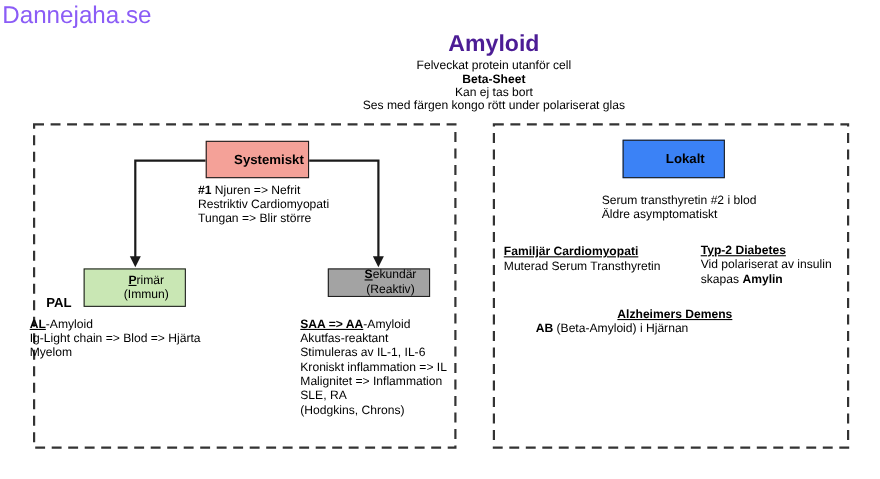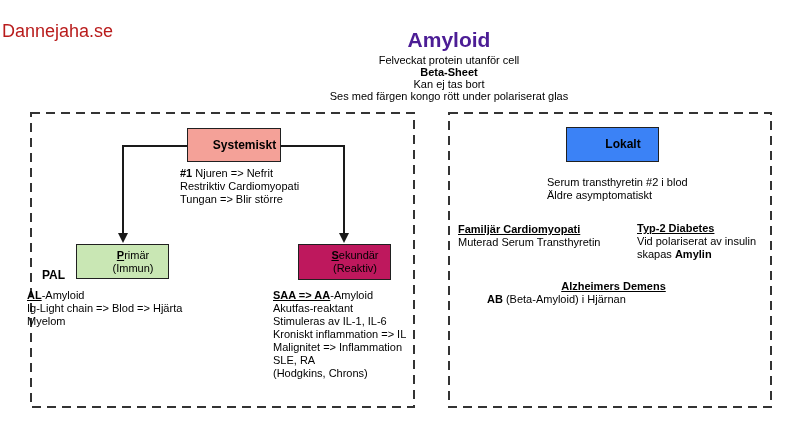--- a/index.html
+++ b/index.html
@@ -1,35 +1,35 @@
 <!DOCTYPE html>
 <html><head>
 <meta charset="utf-8">
 <style>
   html,body{margin:0;padding:0;background:#fff;}
   .stage{
     position:relative;width:800px;height:435px;background:#ffffff;
     font-family:"Liberation Sans", sans-serif;color:#111;overflow:hidden;
   }
-  .brand{position:absolute;left:2px;top:20px;font-size:18px;line-height:22px;color:#b91c1c;}
+  .brand{position:absolute;left:2px;top:3px;font-size:22px;line-height:22px;color:#8b5cf6;}
   .header{position:absolute;left:98px;top:28px;width:702px;text-align:center;}
   .header h1{margin:0 0 3px 0;font-size:21px;line-height:23px;font-weight:bold;color:#4c1d95;}
   .sub{font-size:11px;line-height:12px;color:#000;}
   .bold{font-weight:bold;}
   .u{text-decoration:underline;}
   svg.layer{position:absolute;left:0;top:0;pointer-events:none;}
   .node{
     position:absolute;display:flex;flex-direction:column;align-items:center;justify-content:center;
     border:1.5px solid #202020;font-size:11px;line-height:13px;text-align:center;color:#000;
     box-sizing:border-box;
     padding-left:21px;
   }
   .node-systemiskt{left:187px;top:128px;width:94px;height:34px;background:#f4a198;font-weight:bold;font-size:12px;}
   .node-primar{left:76px;top:244px;width:93px;height:35px;background:#c9e7b4;}
-  .node-sekundar{left:298px;top:244px;width:93px;height:36px;background:#be185d;}
+  .node-sekundar{left:298px;top:244px;width:93px;height:26px;background:#a3a3a3;}
   .node-lokalt{left:566px;top:127px;width:93px;height:35px;background:#3b82f6;font-weight:bold;font-size:12px;}
   .notes{position:absolute;font-size:11px;line-height:13px;color:#000;}
   .notes div{white-space:nowrap;}
   #notes-systemiskt{left:180px;top:167px;}
   #pal{left:42px;top:269px;font-weight:bold;font-size:12px;}
   #notes-al{left:27px;top:289px;}
   #notes-saa{left:273px;top:289px;}
   #notes-serum{left:547px;top:176px;}
   #sec-familjar{left:458px;top:223px;}
   #sec-typ2{left:637px;top:222px;}

